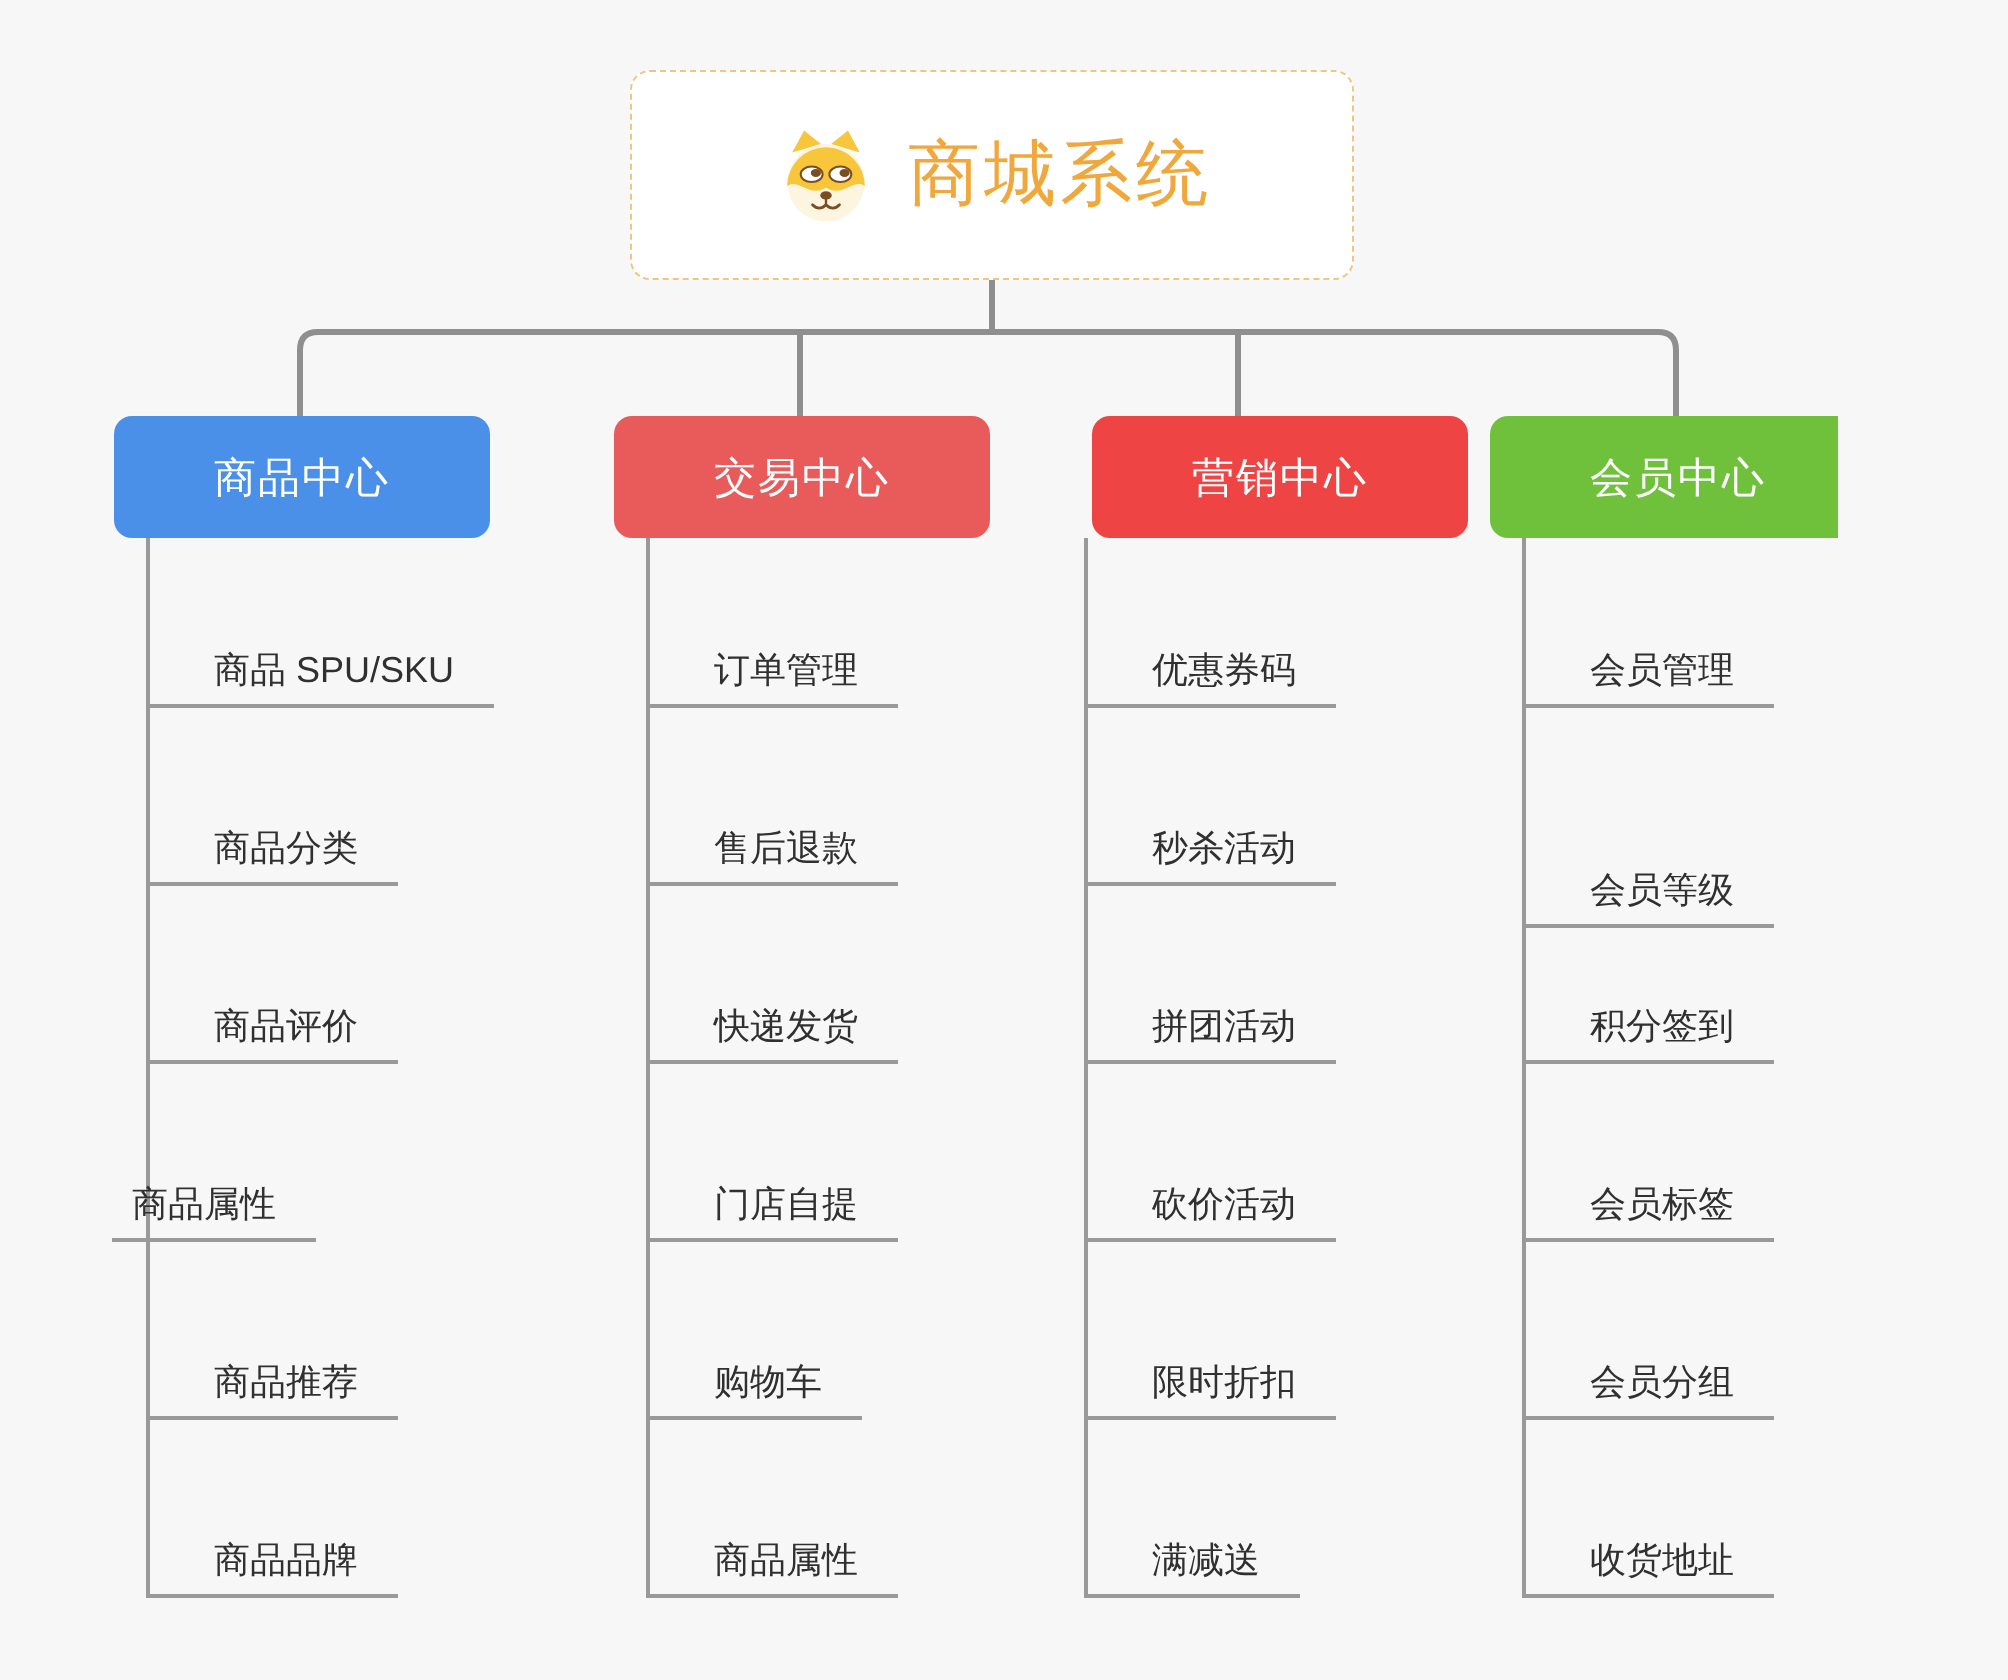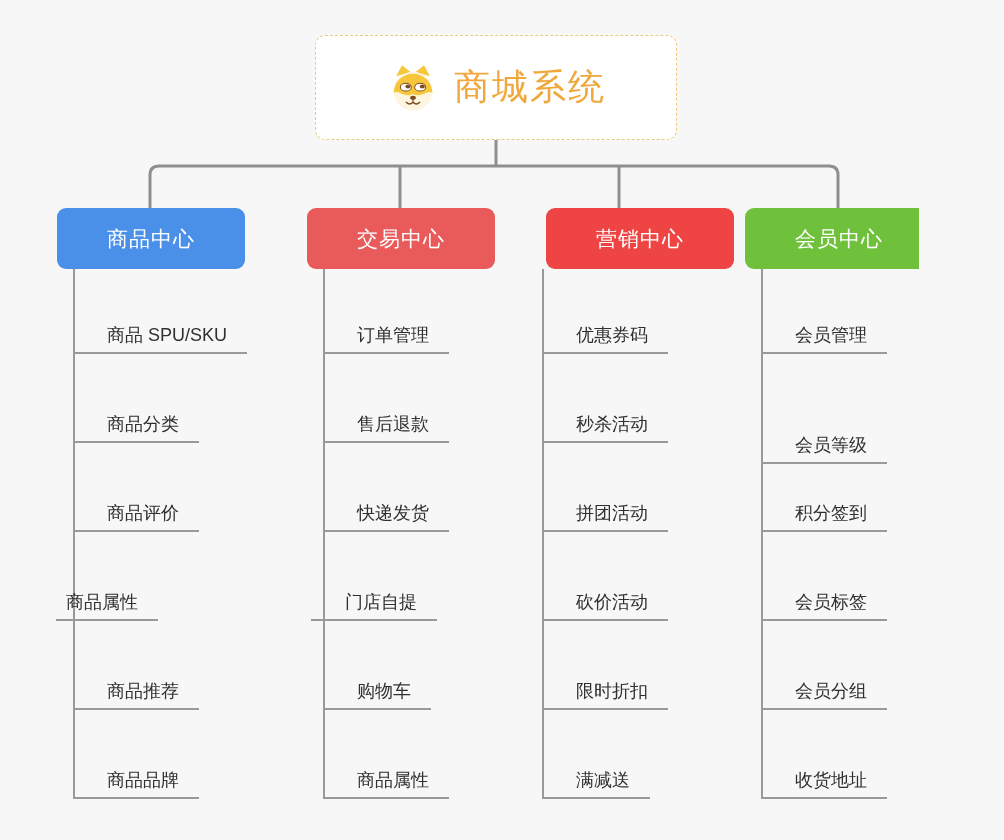--- a/index.html
+++ b/index.html
@@ -149,21 +149,21 @@
     <div class="child-line" style="left: 323px;"></div>
     <div class="child-item" style="left: 323px; top: 306px;">
       <span>订单管理</span>
     </div>
     <div class="child-item" style="left: 323px; top: 395px;">
       <span>售后退款</span>
     </div>
     <div class="child-item" style="left: 323px; top: 484px;">
       <span>快递发货</span>
     </div>
-    <div class="child-item" style="left: 311px; top: 573px;">
+    <div class="child-item" style="left: 323px; top: 573px;">
       <span>门店自提</span>
     </div>
     <div class="child-item" style="left: 323px; top: 662px;">
       <span>购物车</span>
     </div>
     <div class="child-item" style="left: 323px; top: 751px;">
       <span>商品属性</span>
     </div>
     <div class="branch-box" style="left: 546px; background: #ef4444;">
       <span class="branch-label">营销中心</span>

